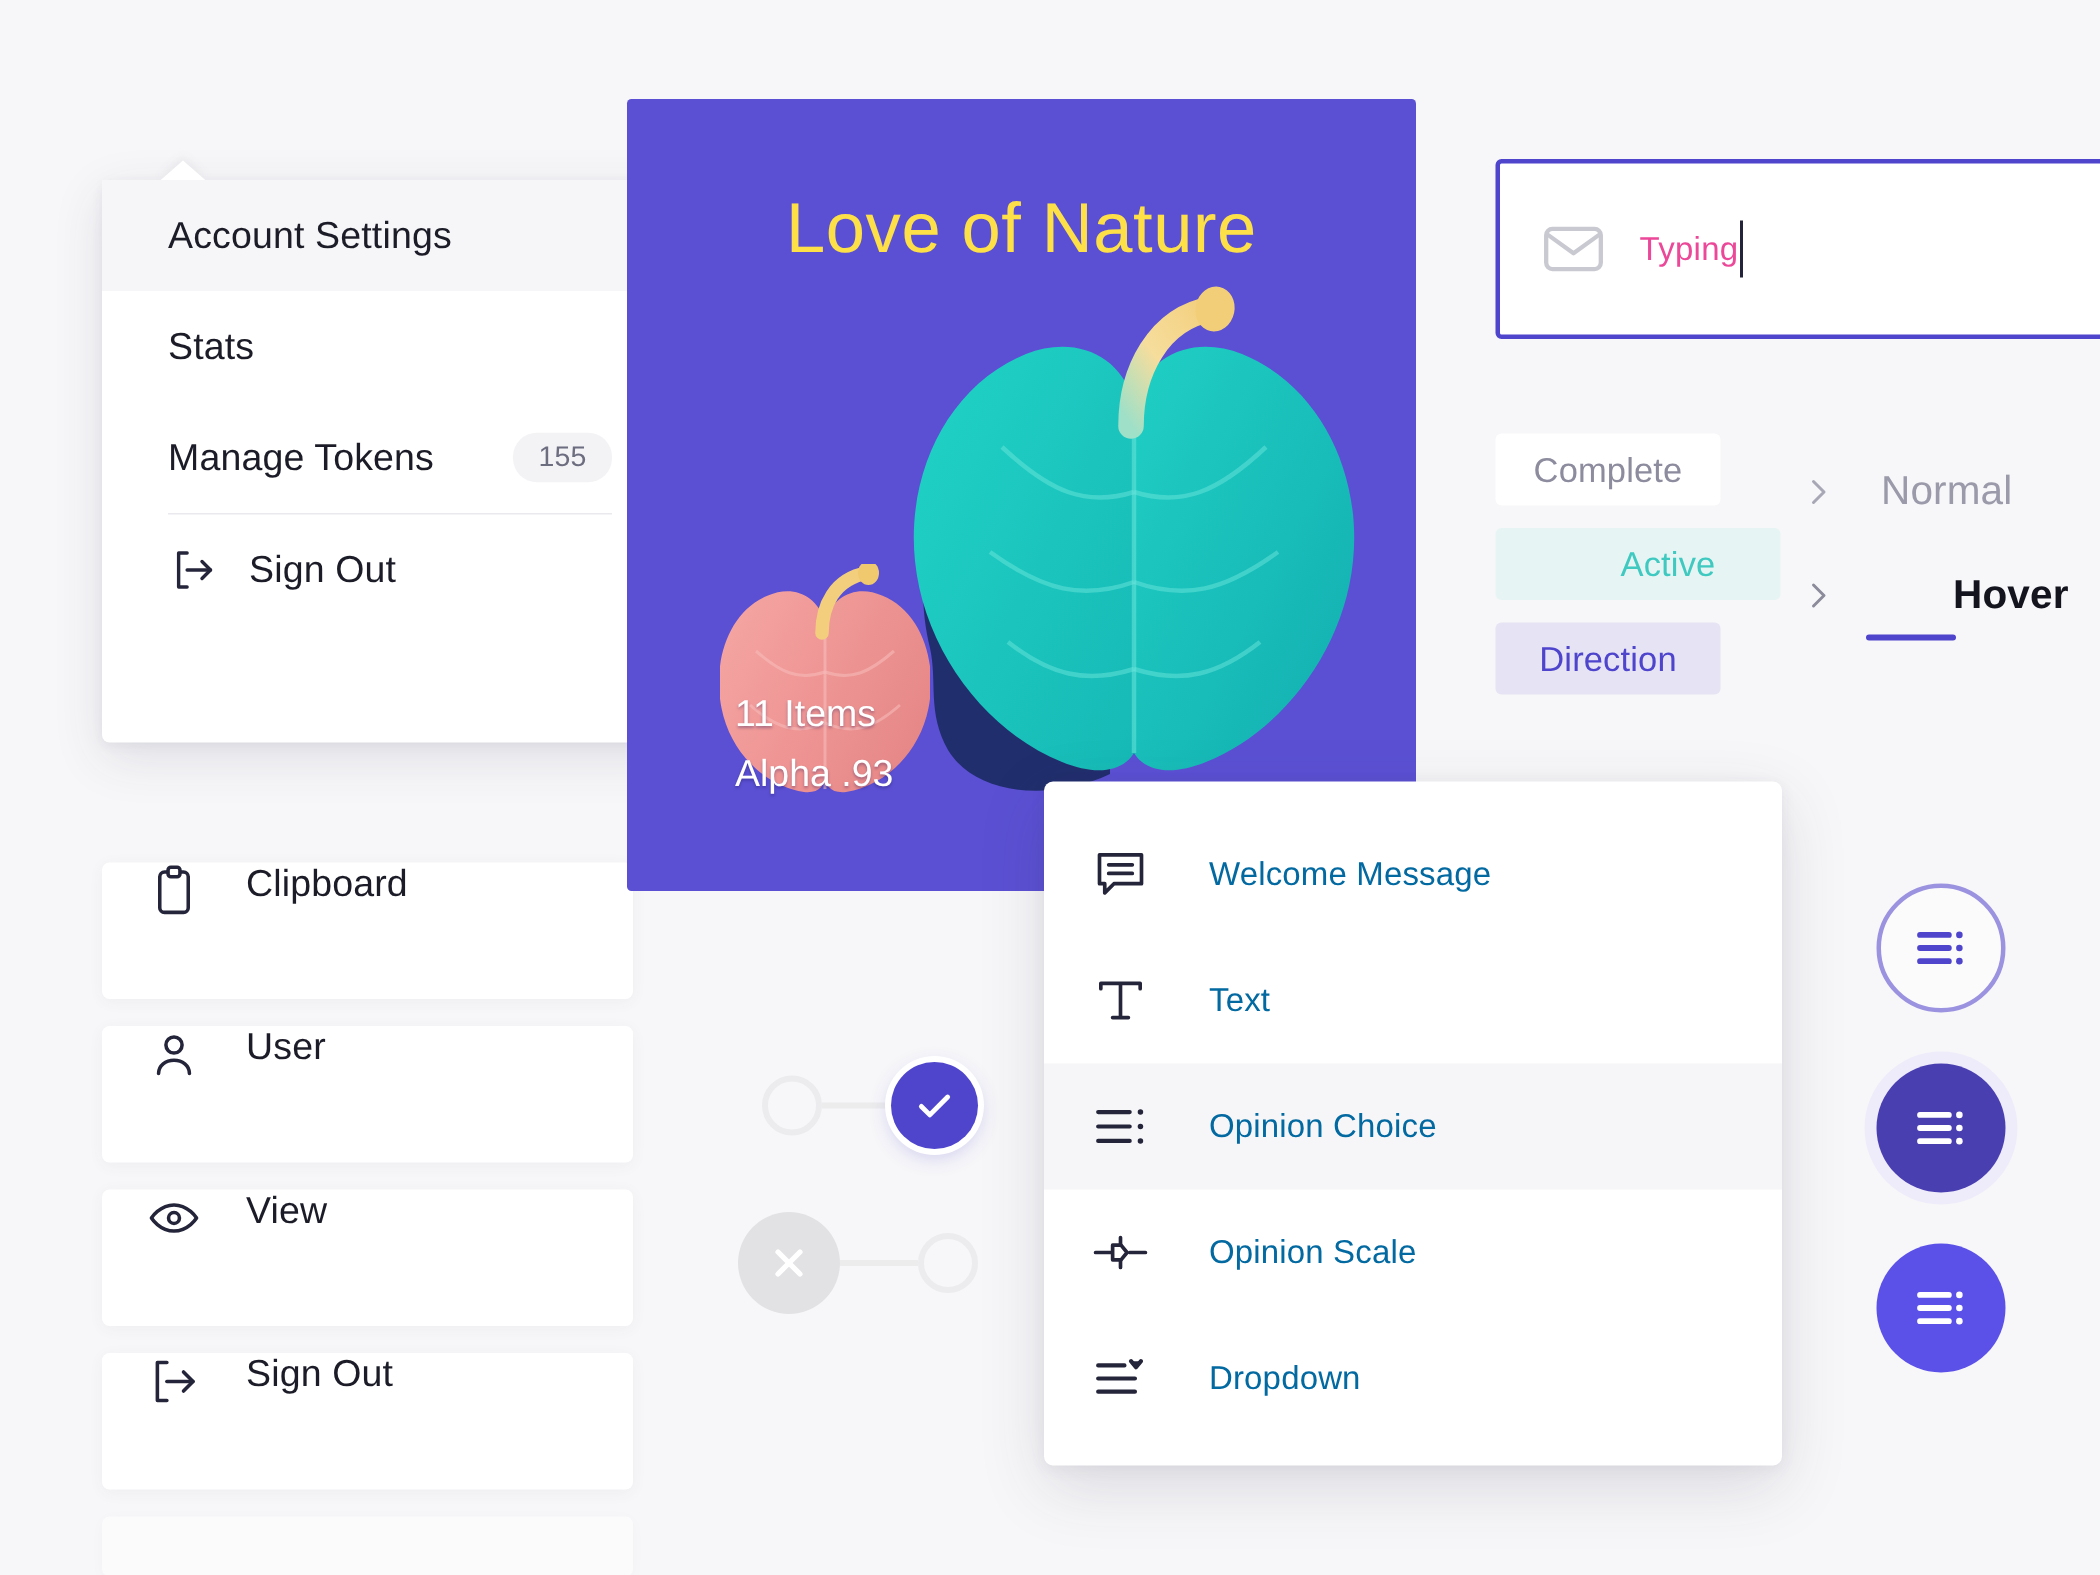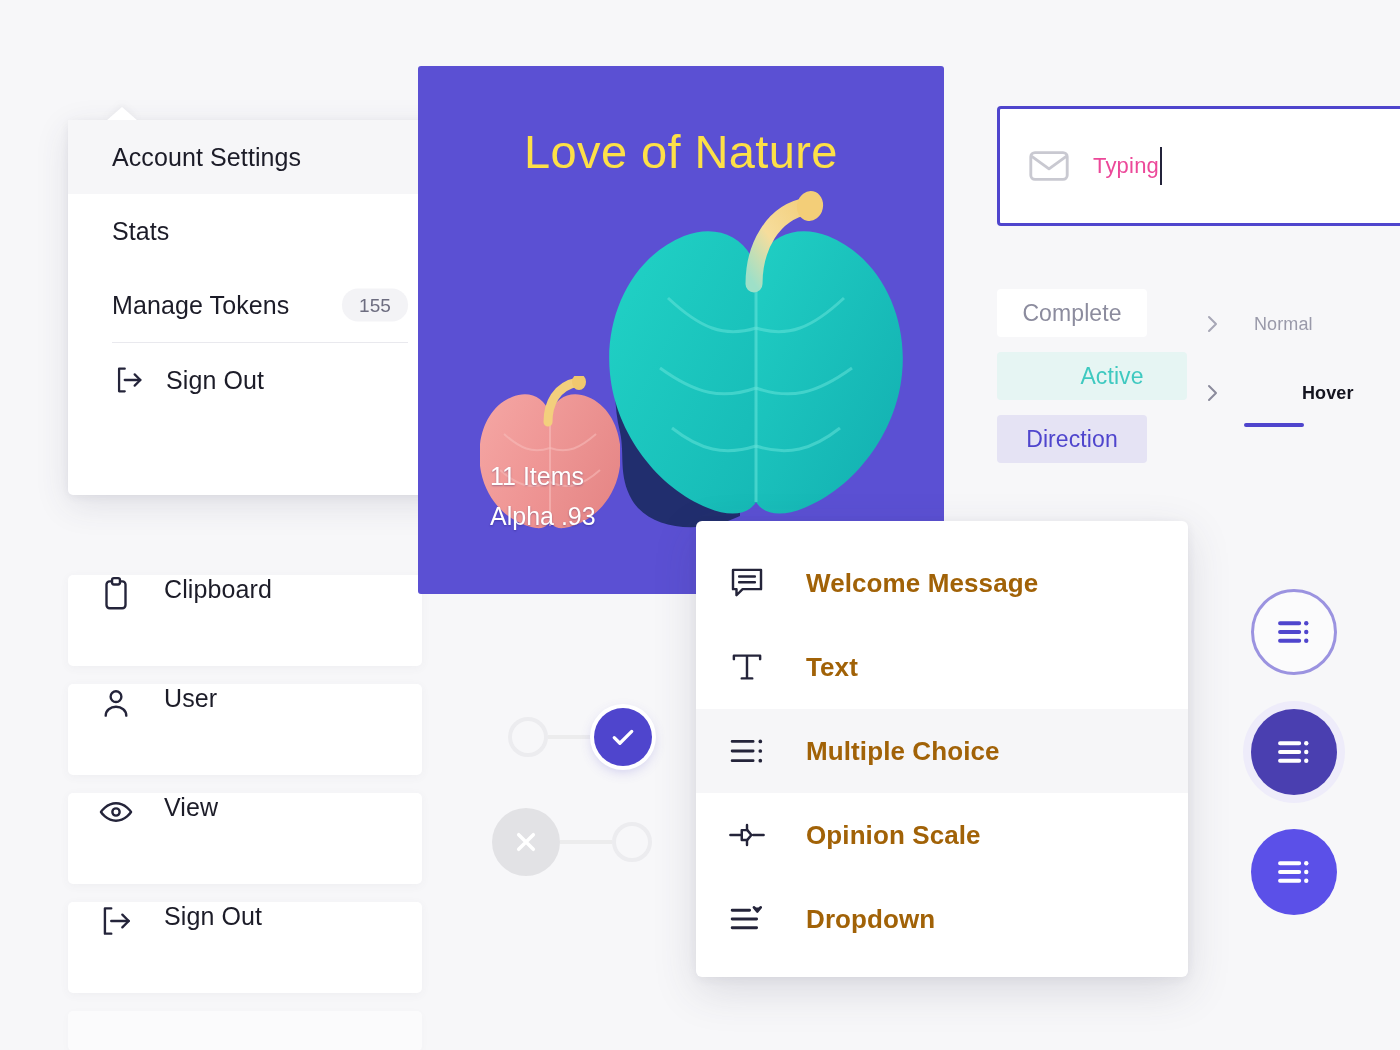--- a/index.html
+++ b/index.html
@@ -96,21 +96,21 @@
   }
   #pill-complete{top:289px;background:#ffffff;color:#8c8c9e;}
   #pill-active{top:352px;background:#e6f5f3;color:#3fc9c0;padding-left:40px;}
   #pill-direction{top:415px;background:#e5e3f4;color:#4f45cd;}
 
   
   .state-link{position:absolute;display:flex;align-items:center;}
   #state-normal{left:1200px;top:312px;}
   #state-hover{left:1200px;top:381px;gap:48px;}
   .state-link .chev{margin-right:30px;display:flex;align-items:center;}
-  .state-link .txt{font-size:18px;letter-spacing:.1px;}
+  .state-link .txt{font-size:27px;letter-spacing:.1px;}
   #state-normal .txt{color:#9a9aaa;}
   #state-hover .txt{color:#14141f;font-weight:bold;}
   #hover-underline{
     position:absolute;left:1244px;top:423px;width:60px;height:4px;
     background:#4f45cd;border-radius:2px;
   }
 
   
   .toggle{position:absolute;display:flex;align-items:center;}
   #toggle-on{left:508px;top:708px;}
@@ -135,21 +135,21 @@
     position:absolute;left:696px;top:521px;width:492px;height:456px;
     background:#ffffff;border-radius:6px;
     box-shadow:0 14px 44px rgba(60,60,90,.15), 0 2px 10px rgba(60,60,90,.07);
     overflow:hidden;
   }
   .q-row{
     display:flex;align-items:center;height:84px;padding:0 0 0 30px;
   }
   .q-row.hl{background:#f6f6f8;}
   .q-row .ico{width:80px;display:flex;align-items:center;}
-  .q-row .lbl{font-size:26px;color:#a16207;letter-spacing:.1px;font-weight:bold;}
+  .q-row .lbl{font-size:22px;color:#0369a1;letter-spacing:.1px;}
 
   
   .circ{
     position:absolute;width:86px;height:86px;border-radius:50%;
     display:flex;align-items:center;justify-content:center;box-sizing:border-box;
   }
   #circ-outline{left:1251px;top:589px;background:#fbfbfc;border:3px solid #9b93e0;}
   #circ-dark{left:1251px;top:709px;background:#4a3fb0;box-shadow:0 0 0 8px #eeecfa;}
   #circ-light{left:1251px;top:829px;background:#5b50e8;}
 </style>
@@ -376,21 +376,21 @@
 
     <div class="q-row hl">
       <span class="ico">
         <svg width="42" height="42" viewBox="0 0 24 24" fill="none" stroke="#24243a" stroke-width="1.6" stroke-linecap="round">
           <path d="M3.5 6.5h12M3.5 12h12M3.5 17.5h12"></path>
           <circle cx="19.6" cy="6.5" r="1.05" fill="#24243a" stroke="none"></circle>
           <circle cx="19.6" cy="12" r="1.05" fill="#24243a" stroke="none"></circle>
           <circle cx="19.6" cy="17.5" r="1.05" fill="#24243a" stroke="none"></circle>
         </svg>
       </span>
-      <span class="lbl">Multiple Choice</span>
+      <span class="lbl">Opinion Choice</span>
     </div>
 
     <div class="q-row">
       <span class="ico">
         <svg width="42" height="42" viewBox="0 0 24 24" fill="none" stroke="#24243a" stroke-width="1.4" stroke-linecap="round" stroke-linejoin="round">
           <path d="M2.5 12h6M15.5 12h6"></path>
           <path d="M9 9.2h3.2l2.3 2.8-2.3 2.8H9z"></path>
           <path d="M12 6.3v2.9M12 14.8v2.9"></path>
         </svg>
       </span>

